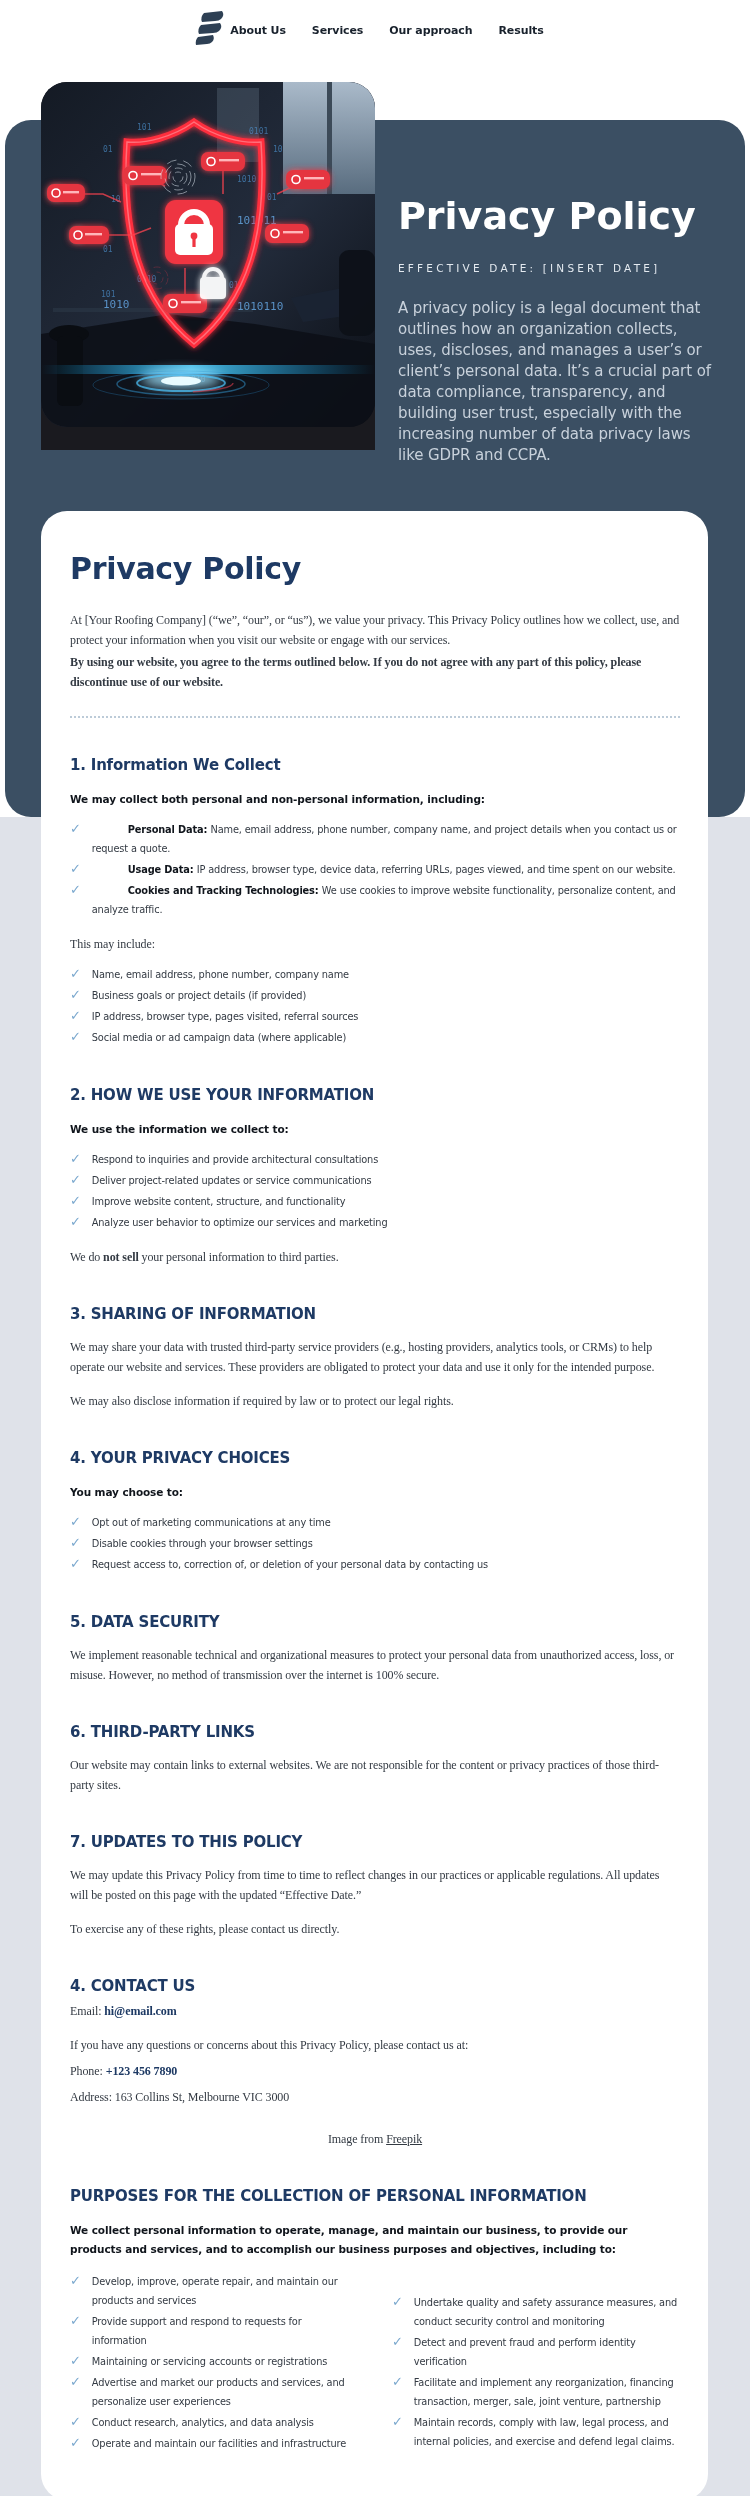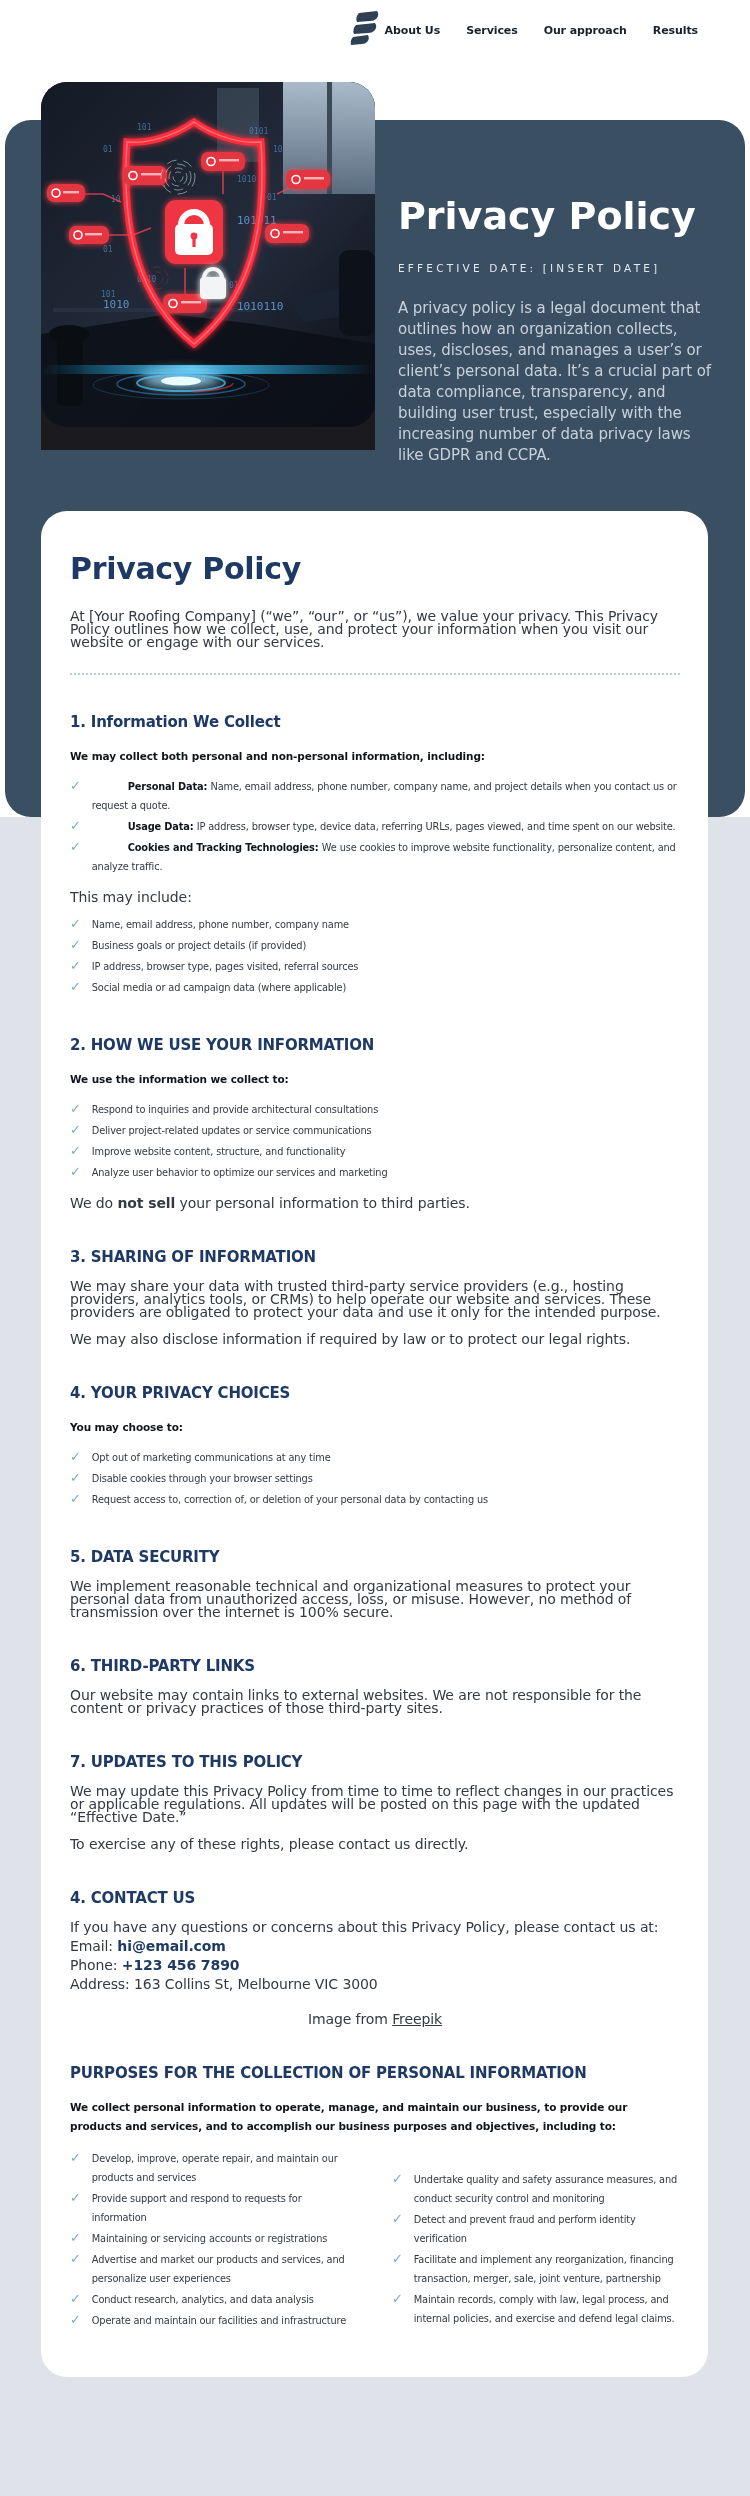--- a/index.html
+++ b/index.html
@@ -3,21 +3,21 @@
 <meta charset="utf-8">
 <style>
   html,body{margin:0;padding:0;background:#ffffff;}
   *{box-sizing:border-box;}
   .page{position:relative;width:750px;min-height:2496px;margin:0 auto;background:#fff;
         font-family:"DejaVu Sans",sans-serif;overflow:hidden;}
   .bg-lower{position:absolute;left:0;right:0;top:817px;bottom:0;background:var(--bg-lower,#dfe2e9);}
 
   
   header{position:relative;z-index:4;height:60px;display:flex;align-items:center;
-         justify-content:flex-end;padding:0 52px 0 40px;background:#fff;}
+         justify-content:center;padding:0 52px 0 40px;background:#fff;}
   .logo svg{display:block;}
   nav{display:flex;gap:26px;}
   nav a{font-size:11px;font-weight:700;color:#18212c;text-decoration:none;letter-spacing:-0.1px;}
 
   
   .hero{position:relative;height:757px;z-index:1;}
   .hero-navy{position:absolute;top:60px;left:5px;right:5px;bottom:0;
              background:var(--navy,#3b4f63);border-radius:26px;}
   .photo{position:absolute;top:22px;left:41px;width:334px;height:368px;
          background:#1a1a1f;border-radius:26px 26px 0 0;}
@@ -26,21 +26,21 @@
   .hero-copy h1{margin:0;font-size:38px;line-height:44px;font-weight:700;}
   .eff{margin-top:24px;font-size:10.5px;letter-spacing:3.2px;color:#e4eaf0;}
   .hero-copy p{margin:24px 0 0;font-size:15px;line-height:21px;color:#c8d1db;letter-spacing:-0.1px;}
 
   
   .card{position:relative;z-index:2;margin:-306px 42px 0 41px;background:#fff;
         border-radius:26px;padding:40px 28px 46px 29px;}
   .card > h1{margin:0;font-size:30px;color:var(--heading,#1e3a64);letter-spacing:-0.3px;}
   .intro{margin:24px 0 0;}
   .agree{margin:2px 0 0;font-weight:700;color:#0f141b;}
-  .intro,.agree,.body{font-size:14px;line-height:13px;color:#333a43;letter-spacing:-0.1px;}
+  .intro,.agree,.body{font-size:12px;line-height:20px;color:#333a43;letter-spacing:-0.1px;font-family:Liberation Serif, serif;}
   .divider{margin-top:24px;border-top:2px dotted #bccbd8;height:0;}
   section.sec{margin-top:38px;}
   section.sec h2{margin:0;font-size:15px;color:var(--heading,#1e3a64);letter-spacing:-0.2px;}
   .lead{margin:16px 0 0;font-size:10.5px;line-height:19px;font-weight:700;color:#10151c;letter-spacing:-0.1px;}
   .body{margin:14px 0 0;}
   .body.tight{margin:6px 0 0;}
   .body.credit{margin:22px 0 0;text-align:center;}
   .list{margin-top:10px;}
   .ck{display:flex;gap:11px;padding:1px 0;font-size:9.8px;line-height:19px;color:#333a43;letter-spacing:-0.15px;}
   .check{color:var(--check,#7aa8ce);font-weight:700;font-size:13px;line-height:18px;flex:0 0 auto;}
@@ -224,20 +224,21 @@
     <div class="hero-copy">
       <h1>Privacy Policy</h1>
       <div class="eff">EFFECTIVE DATE: [INSERT DATE]</div>
       <p>A privacy policy is a legal document that outlines how an organization collects, uses, discloses, and manages a user’s or client’s personal data. It’s a crucial part of data compliance, transparency, and building user trust, especially with the increasing number of data privacy laws like GDPR and CCPA.</p>
     </div>
   </div>
 
   <main class="card">
     <h1>Privacy Policy</h1>
     <p class="intro">At [Your Roofing Company] (“we”, “our”, or “us”), we value your privacy. This Privacy Policy outlines how we collect, use, and protect your information when you visit our website or engage with our services.</p>
+    <p class="agree">By using our website, you agree to the terms outlined below. If you do not agree with any part of this policy, please discontinue use of our website.</p>
     <div class="divider"></div>
     <div id="sections">
         <section class="sec">
           <h2>1. Information We Collect</h2>
           <p class="lead">We may collect both personal and non-personal information, including:</p>
           <div class="list">
             <div class="ck">
               <span class="check">✓</span>
               <span class="cktxt"><strong>Personal Data: </strong>Name, email address, phone number, company name, and project details when you contact us or request a quote.</span>
             </div>
@@ -324,22 +325,22 @@
           <h2>6. THIRD-PARTY LINKS</h2>
           <p class="body">Our website may contain links to external websites. We are not responsible for the content or privacy practices of those third-party sites.</p>
         </section>
         <section class="sec">
           <h2>7. UPDATES TO THIS POLICY</h2>
           <p class="body">We may update this Privacy Policy from time to time to reflect changes in our practices or applicable regulations. All updates will be posted on this page with the updated “Effective Date.”</p>
           <p class="body">To exercise any of these rights, please contact us directly.</p>
         </section>
         <section class="sec">
           <h2>4. CONTACT US</h2>
+          <p class="body tight"><span>Email: </span><a class="navy-link" href="#">hi@email.com</a></p>
           <p class="body">If you have any questions or concerns about this Privacy Policy, please contact us at:</p>
-          <p class="body tight"><span>Email: </span><a class="navy-link" href="#">hi@email.com</a></p>
           <p class="body tight"><span>Phone: </span><a class="navy-link" href="#">+123 456 7890</a></p>
           <p class="body tight">Address: 163 Collins St, Melbourne VIC 3000</p>
           <p class="body credit">Image from <a class="credit-link" href="#">Freepik</a></p>
         </section>
         <section class="sec">
           <h2>PURPOSES FOR THE COLLECTION OF PERSONAL INFORMATION</h2>
           <p class="lead">We collect personal information to operate, manage, and maintain our business, to provide our products and services, and to accomplish our business purposes and objectives, including to:</p>
           <div class="cols">
             <div class="col">
               <div class="ck">

